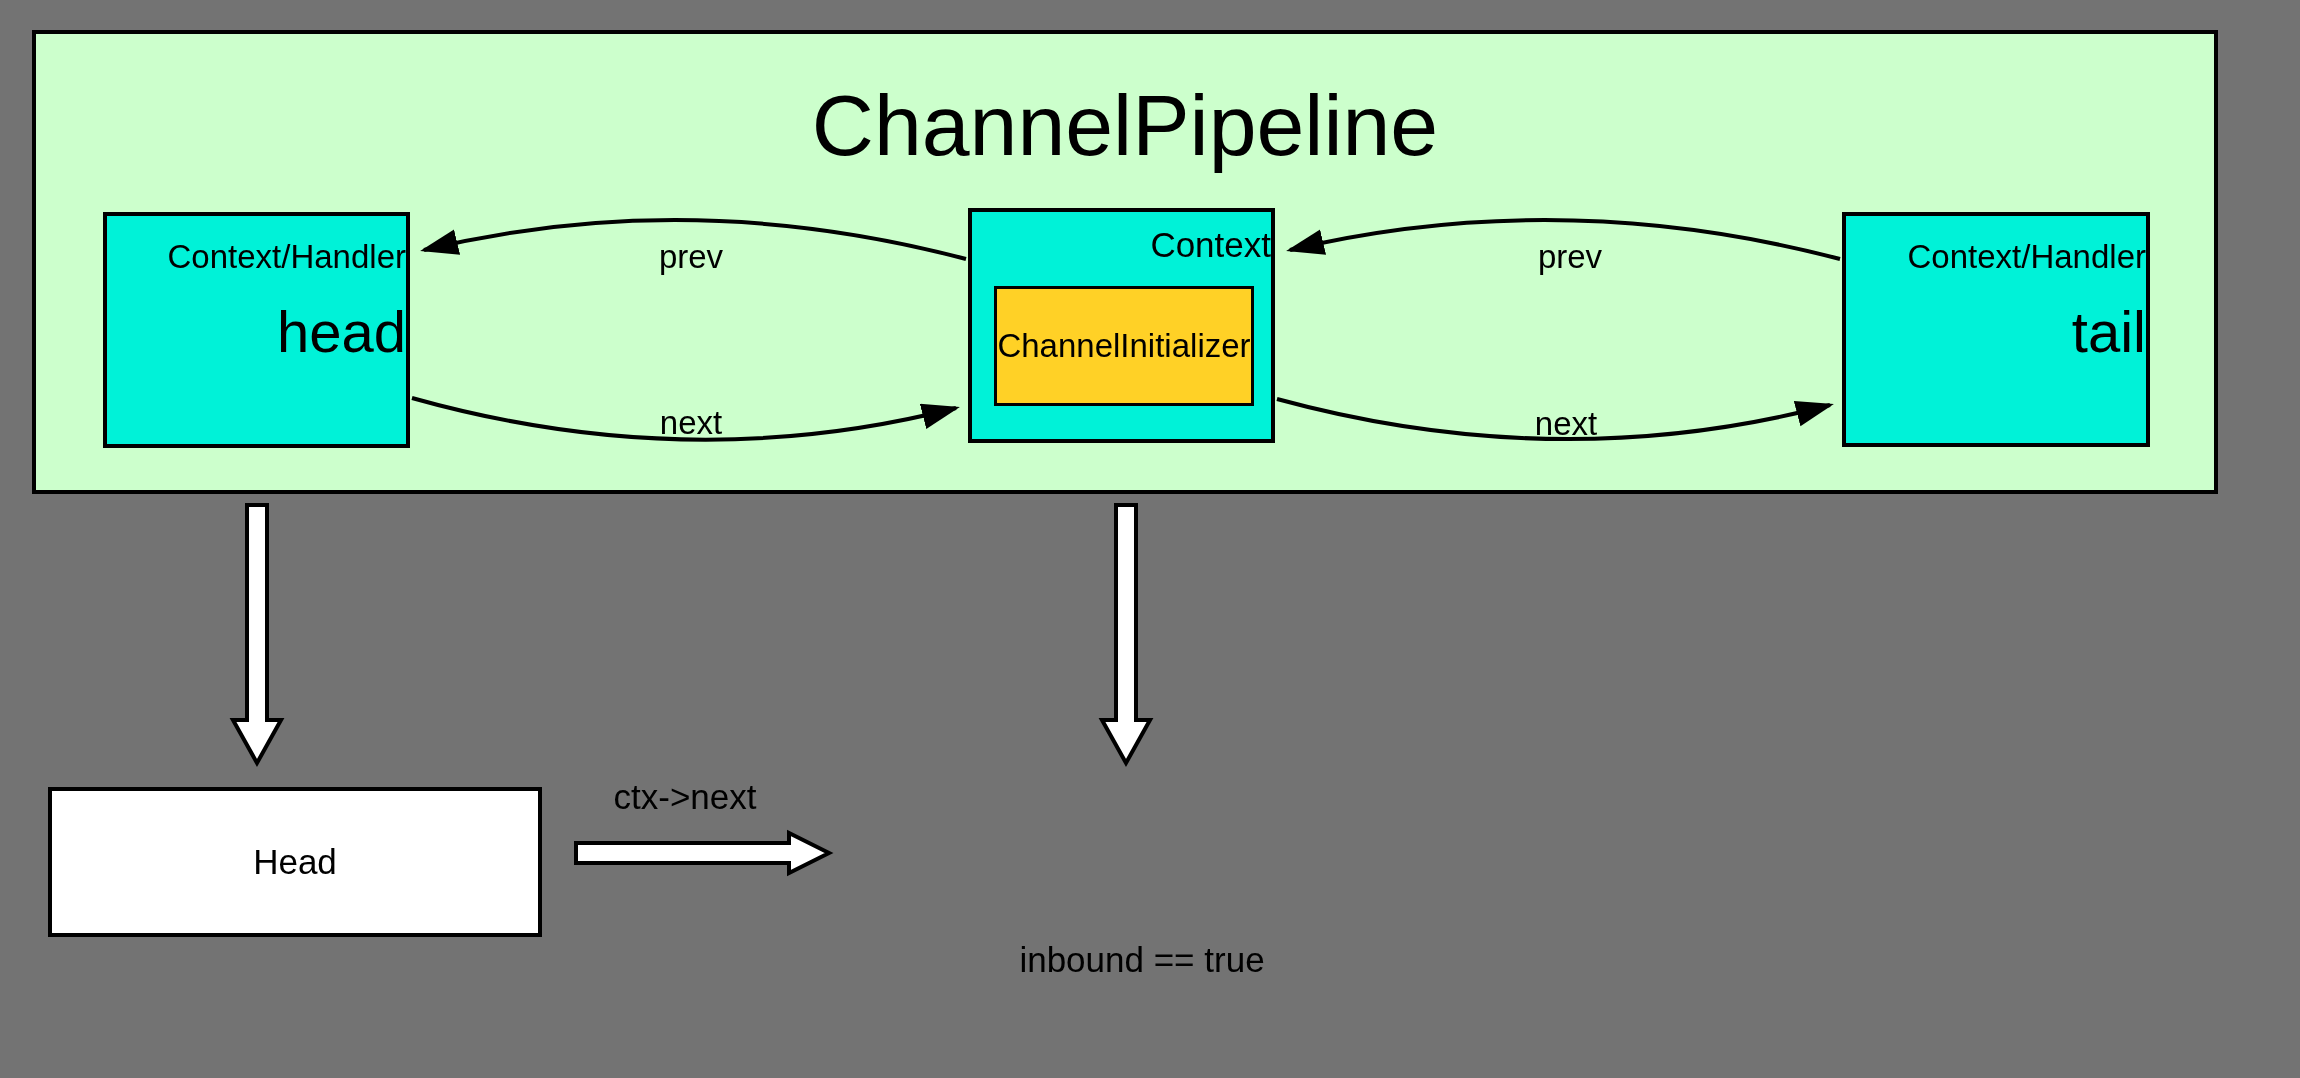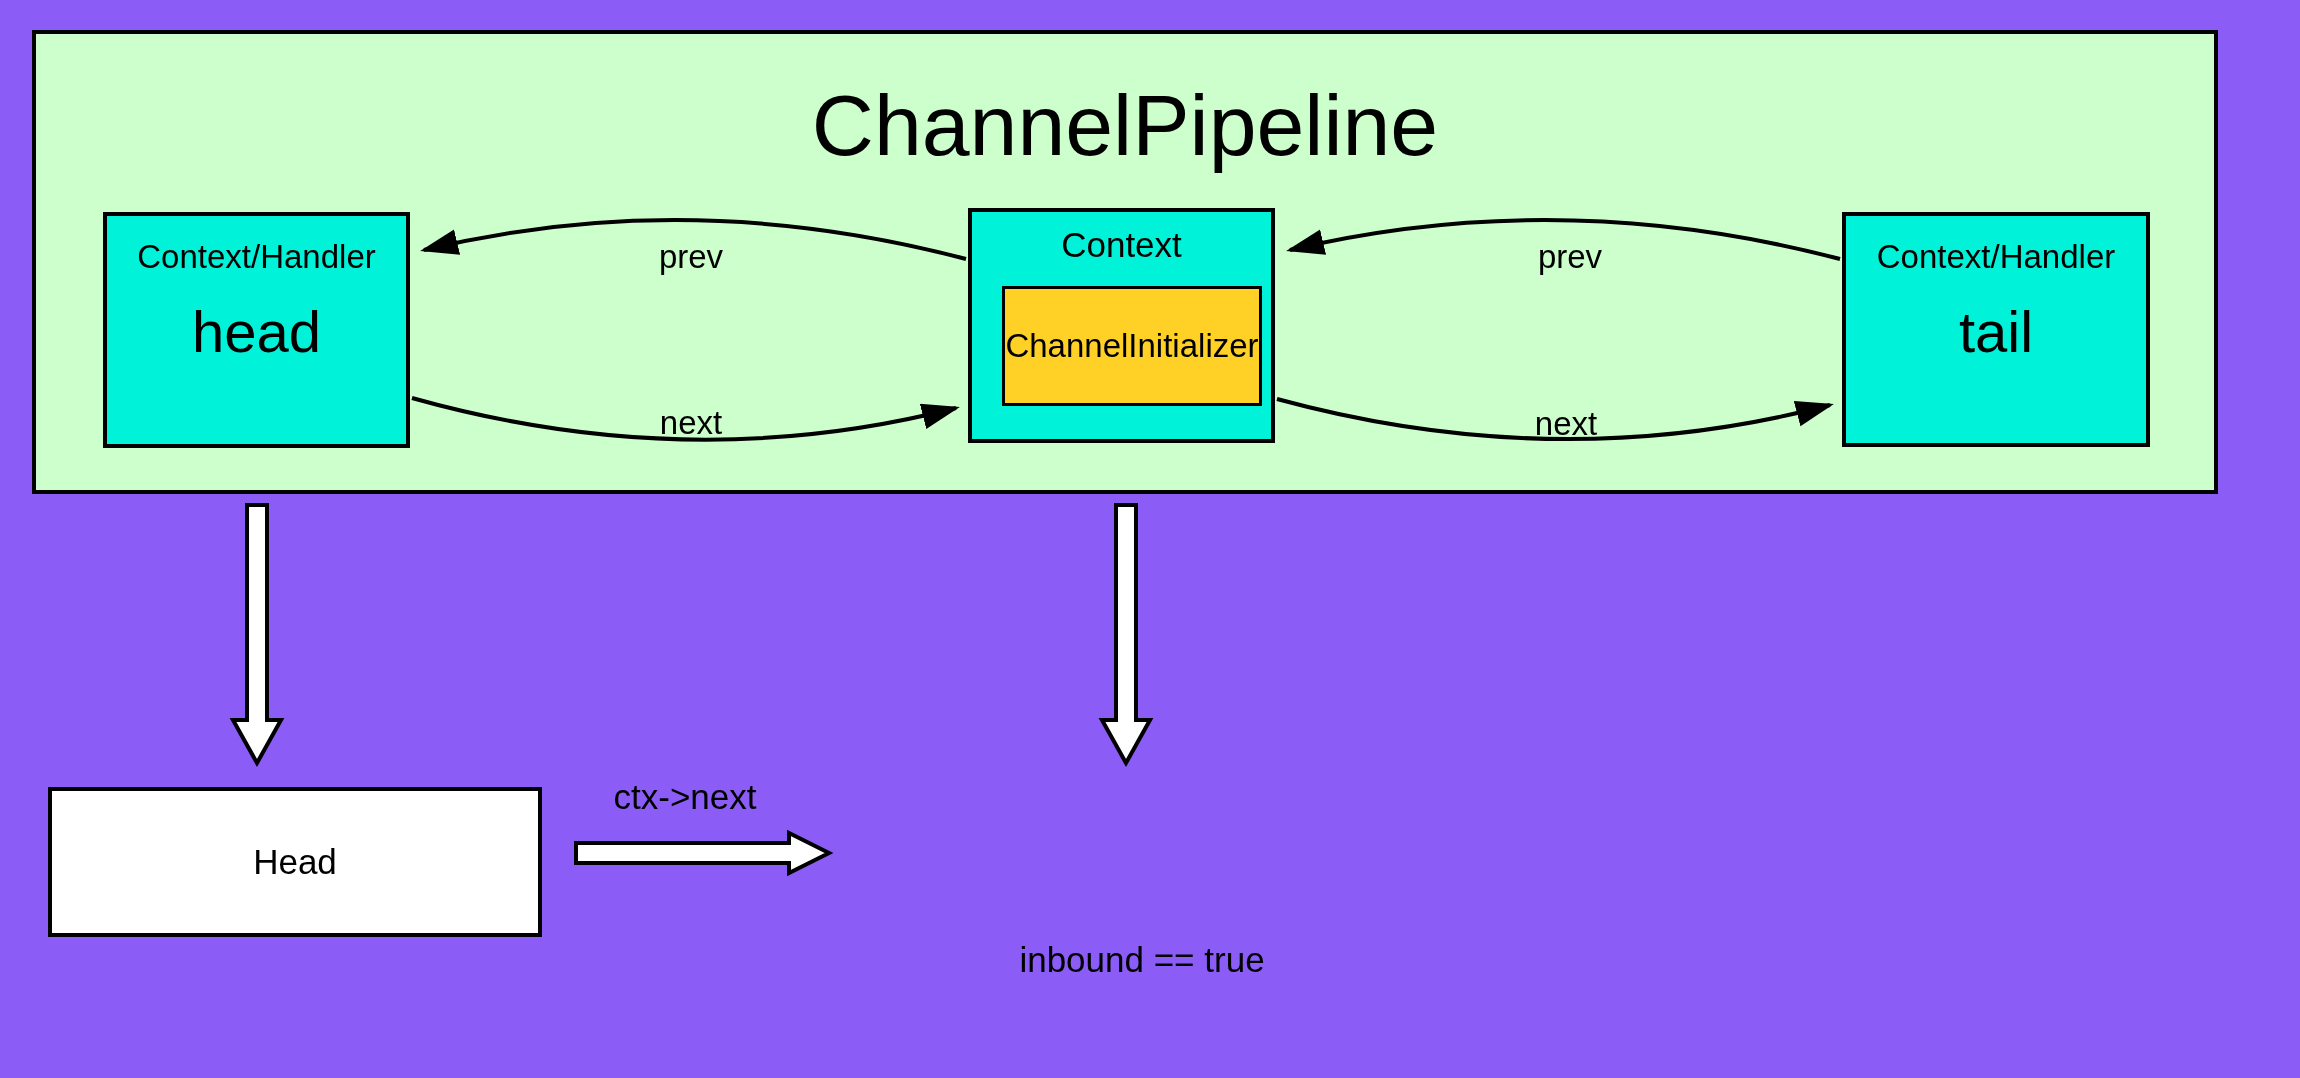--- a/index.html
+++ b/index.html
@@ -1,49 +1,49 @@
 <!DOCTYPE html>
 <html style="--pipeline_bg: #CCFFCC; --node_fill: #00F2D8; --initializer_fill: #FFD126; --line: #000000; --box_bg: #FFFFFF;"><head>
 <meta charset="utf-8">
 <style>
   html,body{margin:0;padding:0;background:#ffffff;}
   #canvas{
-    position:relative;width:2300px;height:1078px;background:#8b5cf6;
+    position:relative;width:2300px;height:1078px;background:#737373;
     font-family:"Liberation Sans",sans-serif;color:#000;overflow:hidden;
   }
   .abs{position:absolute;}
   .center-label{position:absolute;transform:translate(-50%,-50%);white-space:nowrap;}
   
   .pipeline{
     left:32px;top:30px;width:2186px;height:464px;
     background:var(--pipeline_bg,#CCFFCC);
     border:4px solid var(--line,#000);box-sizing:border-box;
   }
   .pipeline-title{
     position:absolute;left:0;top:48px;width:100%;text-align:center;
     font-size:86px;line-height:86px;letter-spacing:0px;
   }
   
   .node{
     position:absolute;background:var(--node_fill,#00F2D8);
     border:4px solid var(--line,#000);box-sizing:border-box;
-    display:flex;flex-direction:column;align-items:center;
+    display:flex;flex-direction:column;align-items:flex-end;
   }
   .node-type{font-size:33px;line-height:38px;margin-top:22px;}
   .node-name{font-size:58px;line-height:60px;margin-top:26px;}
   .node-head{left:103px;top:212px;width:307px;height:236px;}
   .node-context{left:968px;top:208px;width:307px;height:235px;}
   .node-tail{left:1842px;top:212px;width:308px;height:235px;}
   .node-context .node-type{margin-top:14px;font-size:35px;}
   .initializer{
     position:absolute;left:22px;top:74px;width:260px;height:120px;
     background:var(--initializer_fill,#FFD126);
     border:3px solid var(--line,#000);box-sizing:border-box;
     display:flex;align-items:center;justify-content:center;
-    font-size:33px;white-space:nowrap;margin-left:8px;
+    font-size:33px;white-space:nowrap;
   }
   
   .wbox{
     position:absolute;background:var(--box_bg,#fff);
     border:4px solid var(--line,#000);box-sizing:border-box;
     display:flex;align-items:center;justify-content:center;
     font-size:35px;
   }
   .wbox-head{left:48px;top:787px;width:494px;height:150px;}
   .wbox-ctx{left:879px;top:787px;width:526px;height:150px;}

